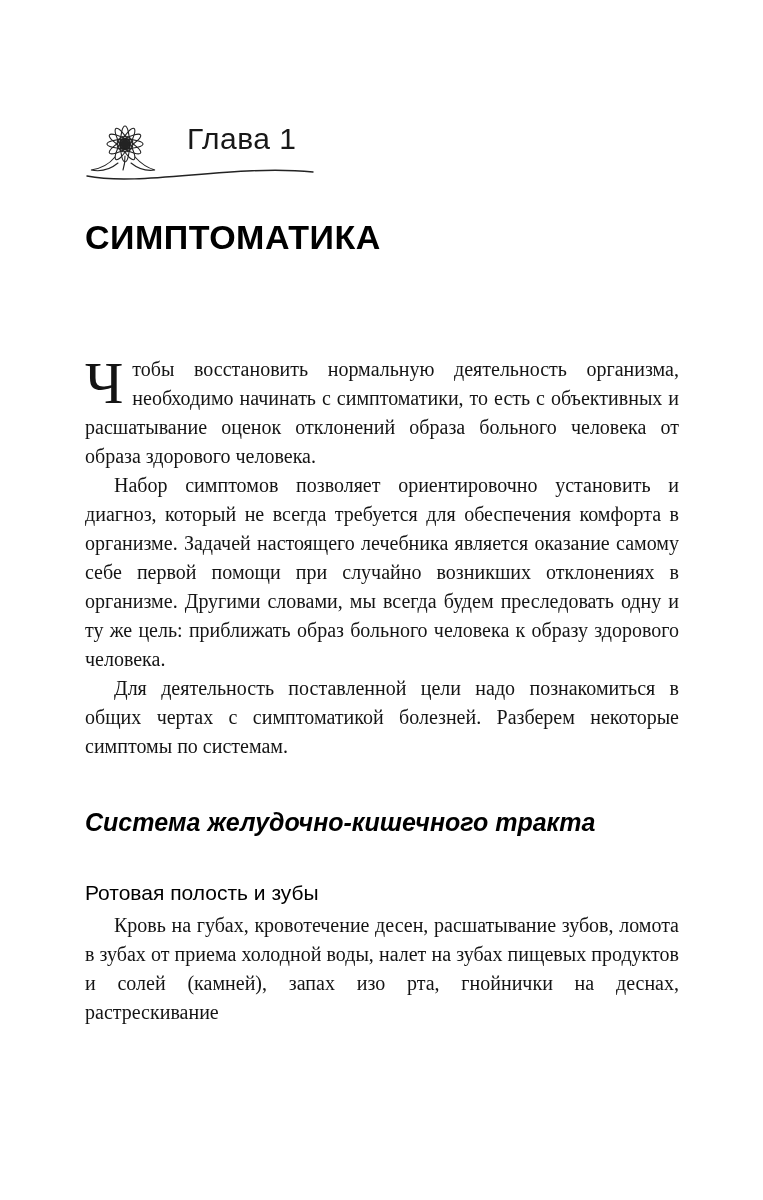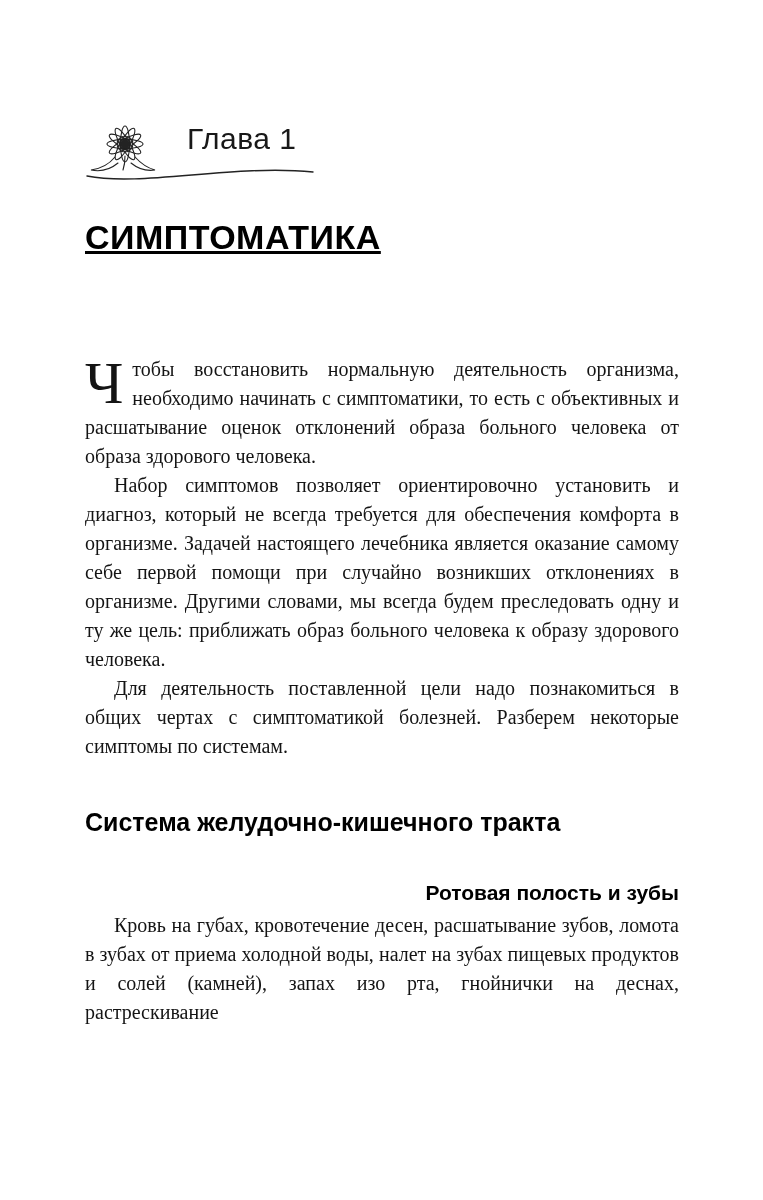--- a/index.html
+++ b/index.html
@@ -33,21 +33,20 @@
     letter-spacing: 0.5px;
   }
 
   .page-title {
     margin-top: 22px;
     font-family: "Liberation Sans", sans-serif;
     font-weight: 700;
     font-size: 34px;
     letter-spacing: 0.5px;
     color: #000000;
-    text-decoration: underline;
   }
 
   .body-text { margin-top: 98px; }
 
   .para {
     font-size: 20px;
     line-height: 29px;
     text-align: justify;
     hyphens: auto;
     -webkit-hyphens: auto;
@@ -61,29 +60,29 @@
     padding: 5px 9px 0 0;
     color: #141414;
   }
 
   .section-heading {
     margin-top: 47px;
     font-family: "Liberation Sans", sans-serif;
     font-size: 25px;
     font-weight: 700;
     color: #000000;
+    font-style: italic;
   }
 
   .subsection-heading {
     margin-top: 44px;
     font-family: "Liberation Sans", sans-serif;
     font-size: 21px;
-    font-weight: 700;
+    font-weight: 400;
     color: #000000;
-    text-align: right;
   }
 
   .lead-para { margin-top: 6px; }
 </style>
 </head>
 <body>
 
 <div class="page">
 
   <header class="chapter-header">

